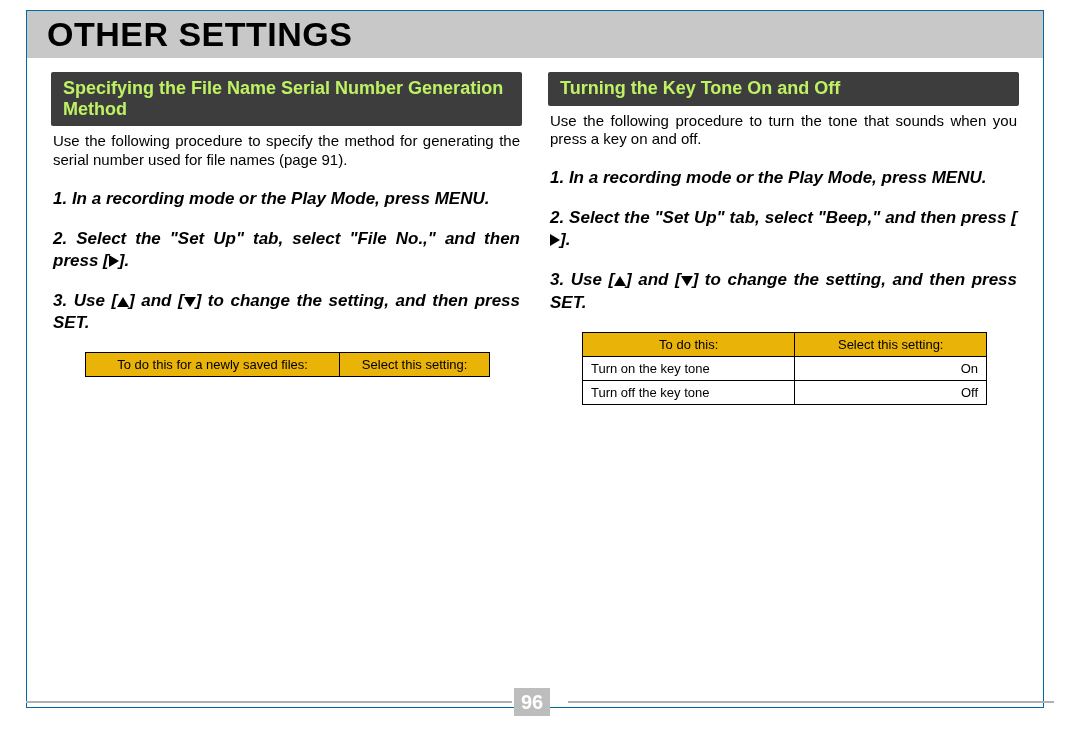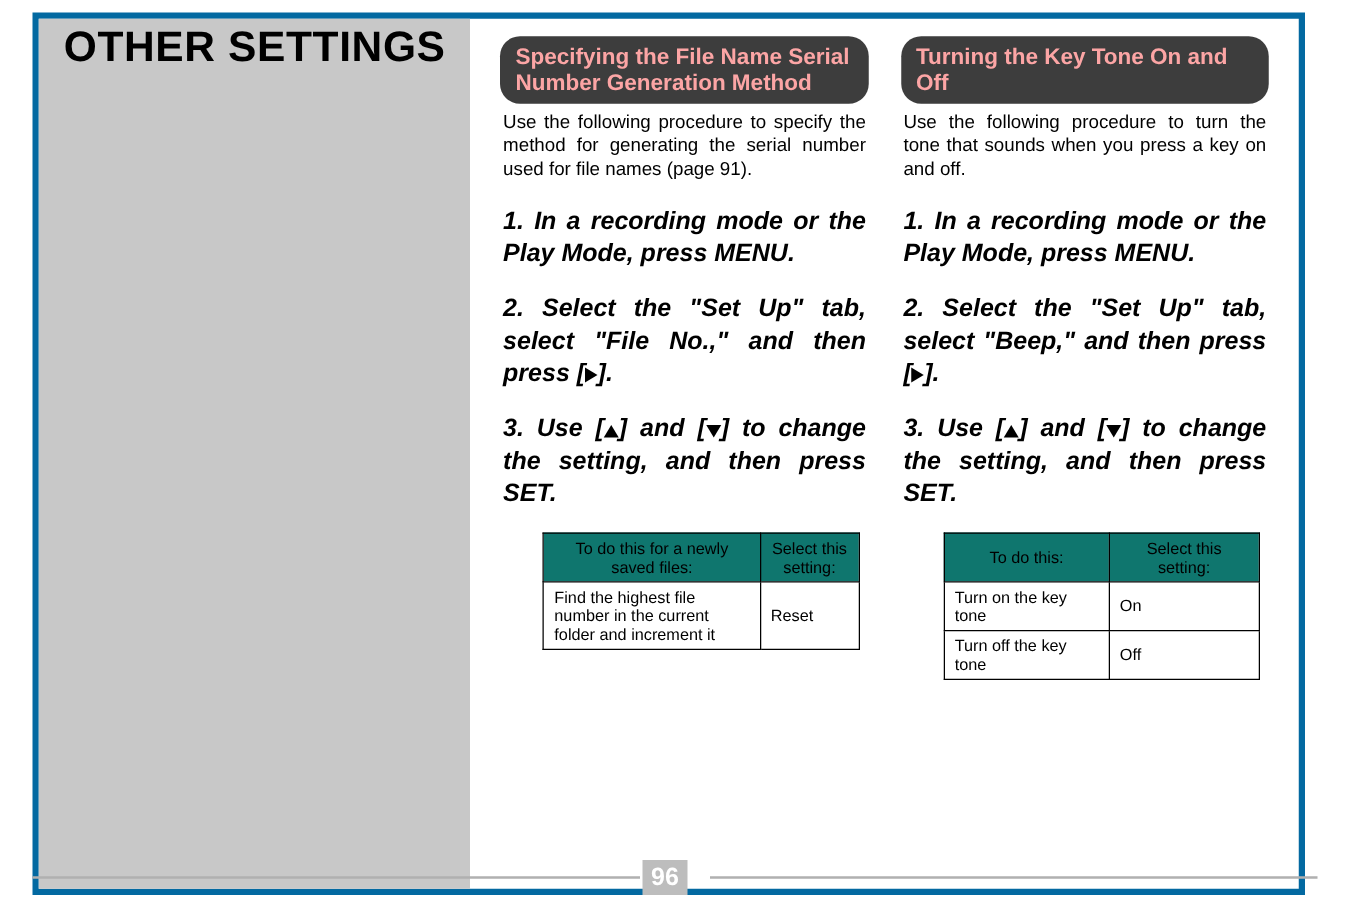--- a/index.html
+++ b/index.html
@@ -1,33 +1,33 @@
 <!DOCTYPE html>
 <html><head>
 <meta charset="utf-8">
 <style>
   html,body{margin:0;padding:0;background:#fff}
   body{width:1080px;height:730px;font-family:Helvetica,Arial,sans-serif;color:#000;position:relative}
-  .inner{border:5px solid #0369a1;margin:10px 36px 0 26px;height:696px;position:relative;display:flex;flex-direction:row}
+  .inner{border:1px solid #0369a1;margin:10px 36px 0 26px;height:696px;position:relative;display:flex;flex-direction:column}
   .titlebar{background:#c8c8c8;padding:4px 20px 4px 20px}
   .titlebar h1{margin:0;font-size:34px;font-weight:700;letter-spacing:.5px}
   .cols{flex:1;display:flex;gap:26px;padding:14px 24px 0 24px}
   .col{flex:1;min-width:0}
-  .pill{background:#3d3d3d;color:#fca5a5;border-radius:16px;padding:6px 12px 7px 12px;font-size:18px;font-weight:700;line-height:1.15}
+  .pill{background:#3d3d3d;color:#bef264;border-radius:2px;padding:6px 12px 7px 12px;font-size:18px;font-weight:700;line-height:1.15}
   .intro{font-size:15px;line-height:1.25;margin:6px 2px 0 2px;text-align:justify}
   .steps{margin:18px 2px 0 2px}
-  .step{font-size:20px;font-weight:700;font-style:italic;text-align:justify;margin:0 0 18px 0;line-height:1.3}
+  .step{font-size:17px;font-weight:700;font-style:italic;text-align:justify;margin:0 0 18px 0;line-height:1.3}
   .tri{display:inline-block;width:0;height:0;vertical-align:-1px}
   .tri-right{border-top:6px solid transparent;border-bottom:6px solid transparent;border-left:10px solid #000}
   .tri-up{border-left:6px solid transparent;border-right:6px solid transparent;border-bottom:10px solid #000}
   .tri-down{border-left:6px solid transparent;border-right:6px solid transparent;border-top:10px solid #000}
   table.opt{border-collapse:collapse;width:86%;margin:10px 0 0 34px;font-size:13px}
   table.opt th,table.opt td{border:1px solid #000;padding:4px 8px;vertical-align:middle;text-align:left;font-weight:400}
-  table.opt th{text-align:center;background:#0f766e;font-weight:400}
-  table.opt td.setting{text-align:left}
+  table.opt th{text-align:center;background:#eab308;font-weight:400}
+  table.opt td.setting{text-align:right}
   .footer{position:absolute;left:26px;right:26px;bottom:14px;height:28px}
   .footer .rule{position:absolute;top:13px;height:2px;background:#b0b0b0}
   .footer .rule.left{left:0;right:calc(50% + 28px)}
   .footer .rule.right{left:calc(50% + 28px);right:0}
   .footer .pnbox{position:absolute;left:calc(50% - 26px);top:0;width:36px;height:28px;background:#bdbdbd;color:#fff;font-weight:700;font-size:20px;display:flex;align-items:center;justify-content:center}
 </style>
 </head>
 <body>
 
 <div class="inner">
@@ -51,24 +51,20 @@
         <div class="step">
           <span>3.  Use [</span><span class="tri tri-up"></span><span>] and [</span><span class="tri tri-down"></span><span>] to change the setting, and then press SET.</span>
         </div>
       </div>
 
       <table class="opt">
         <tbody>
             <tr>
           <th>To do this for a newly saved files:</th>
           <th>Select this setting:</th>
-        </tr>
-        <tr>
-          <td>Find the highest file number in the current folder and increment it</td>
-          <td class="setting">Reset</td>
         </tr>
       </tbody>
         </table>
     </div>
 
     <div class="col">
       <div class="pill">Turning the Key Tone On and Off</div>
       <div class="intro">Use the following procedure to turn the tone that sounds when you press a key on and off.</div>
 
       <div class="steps">

